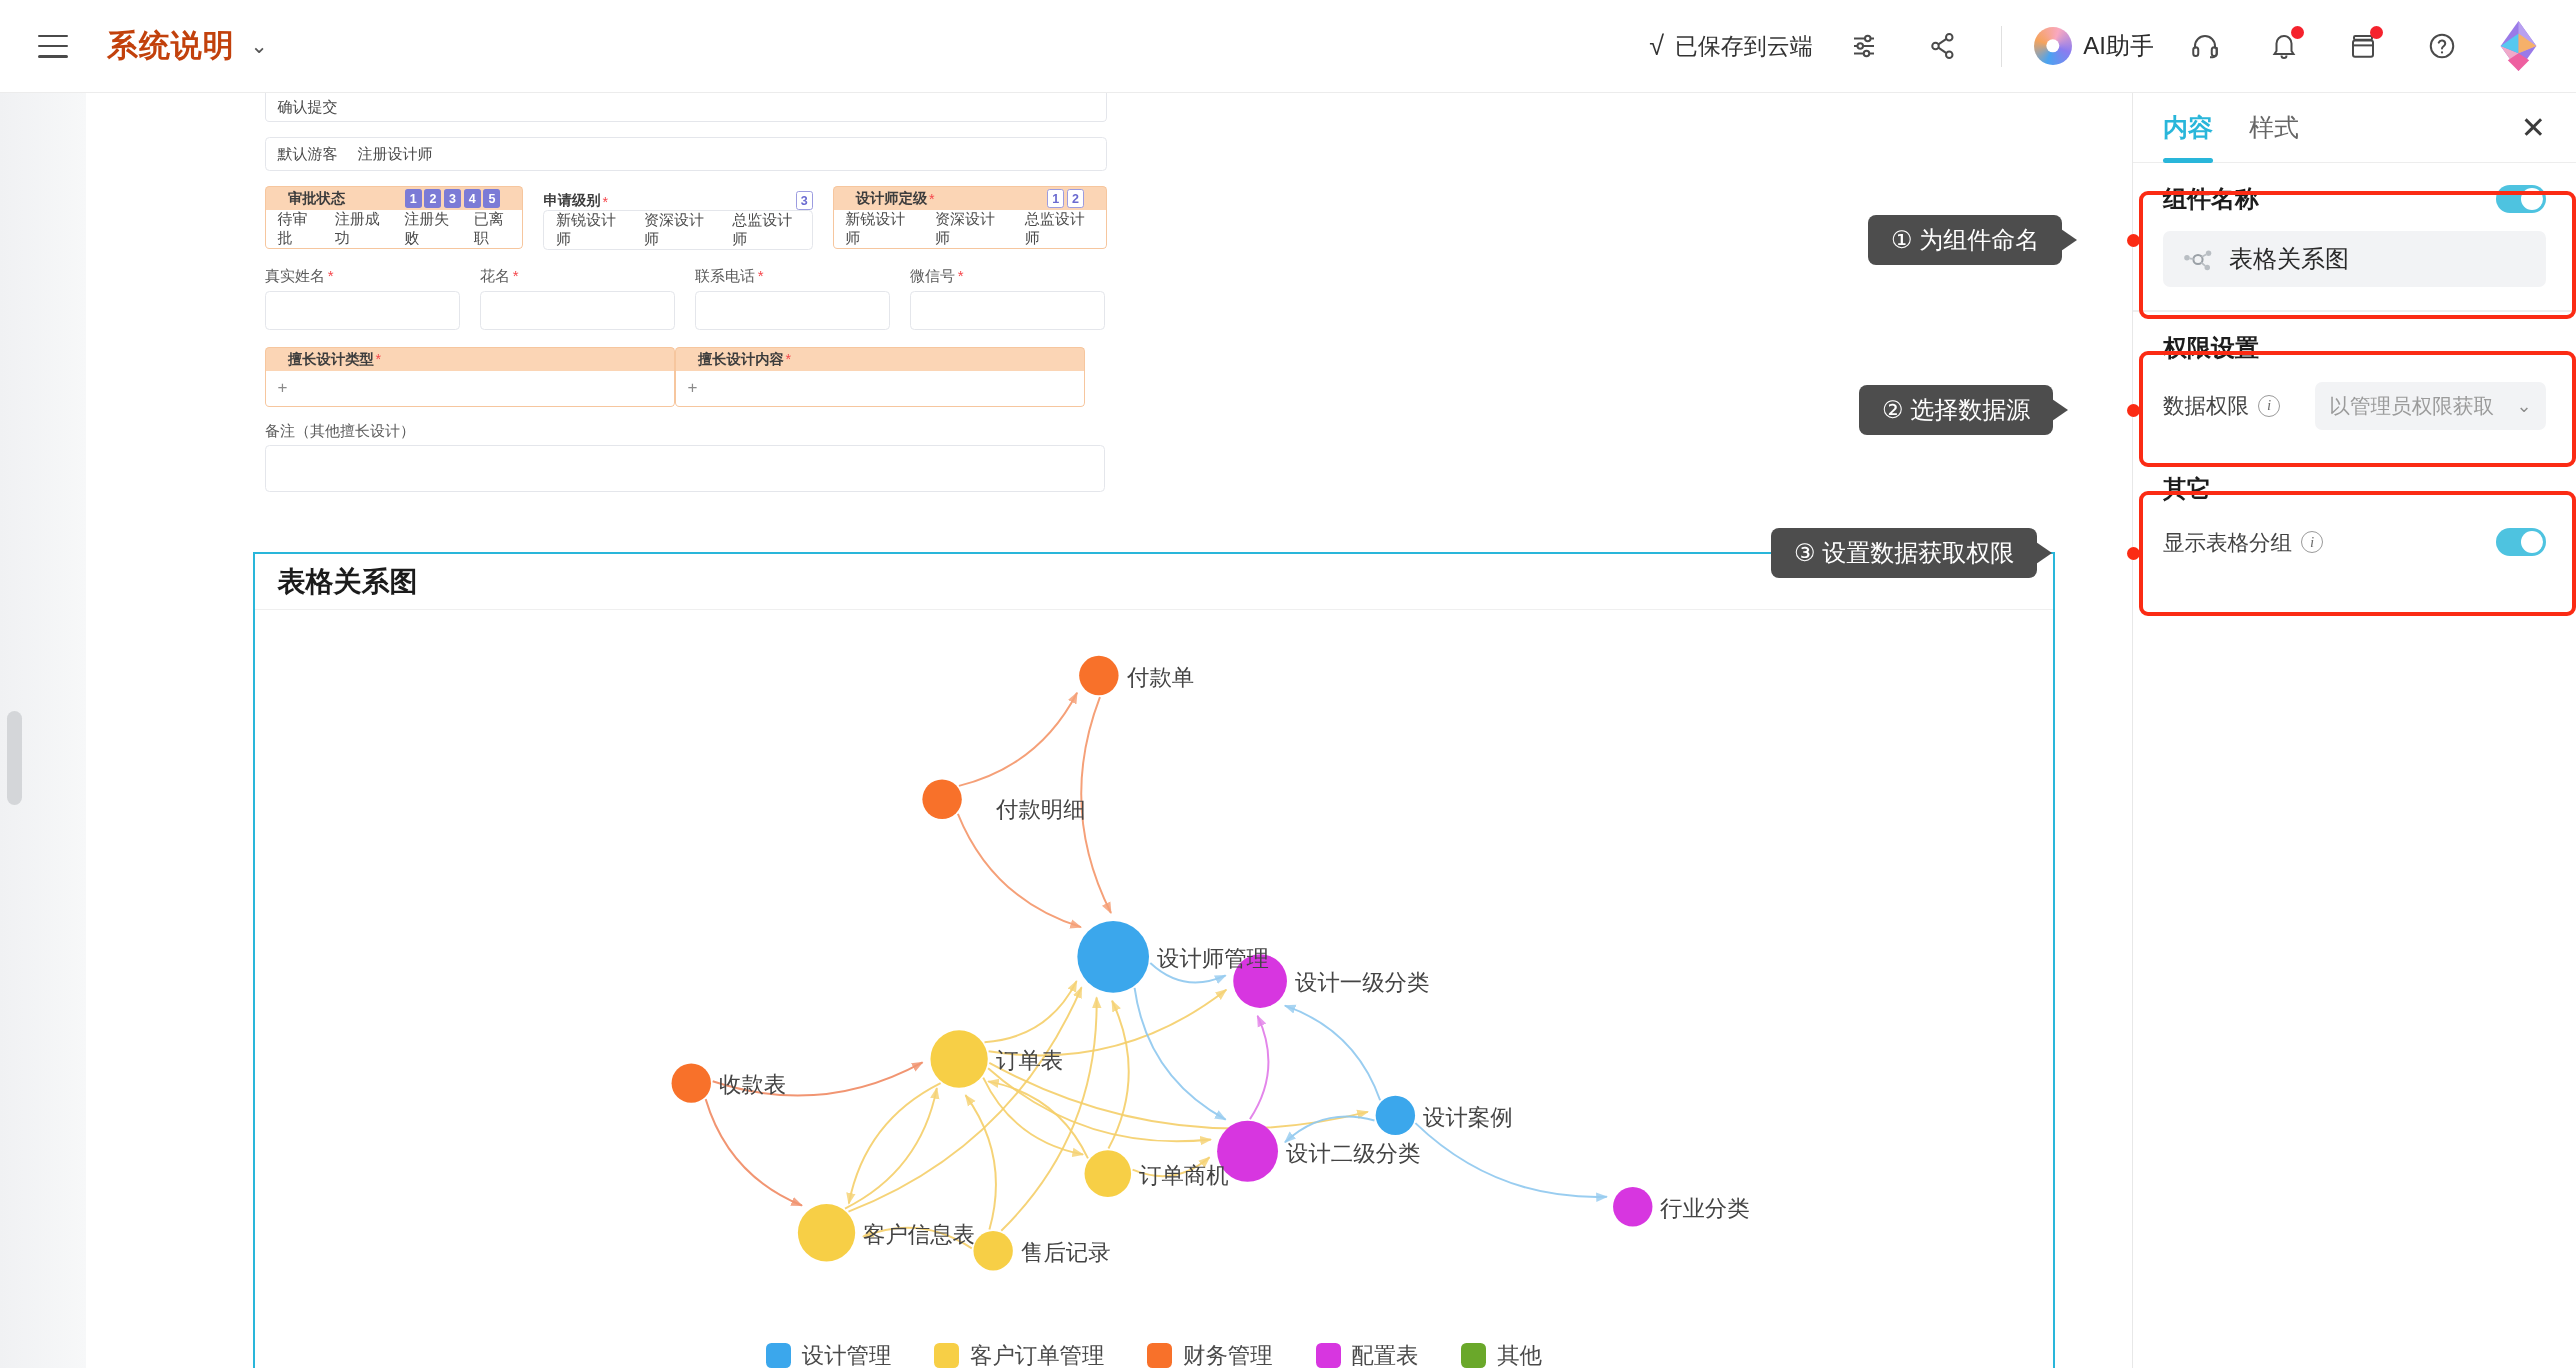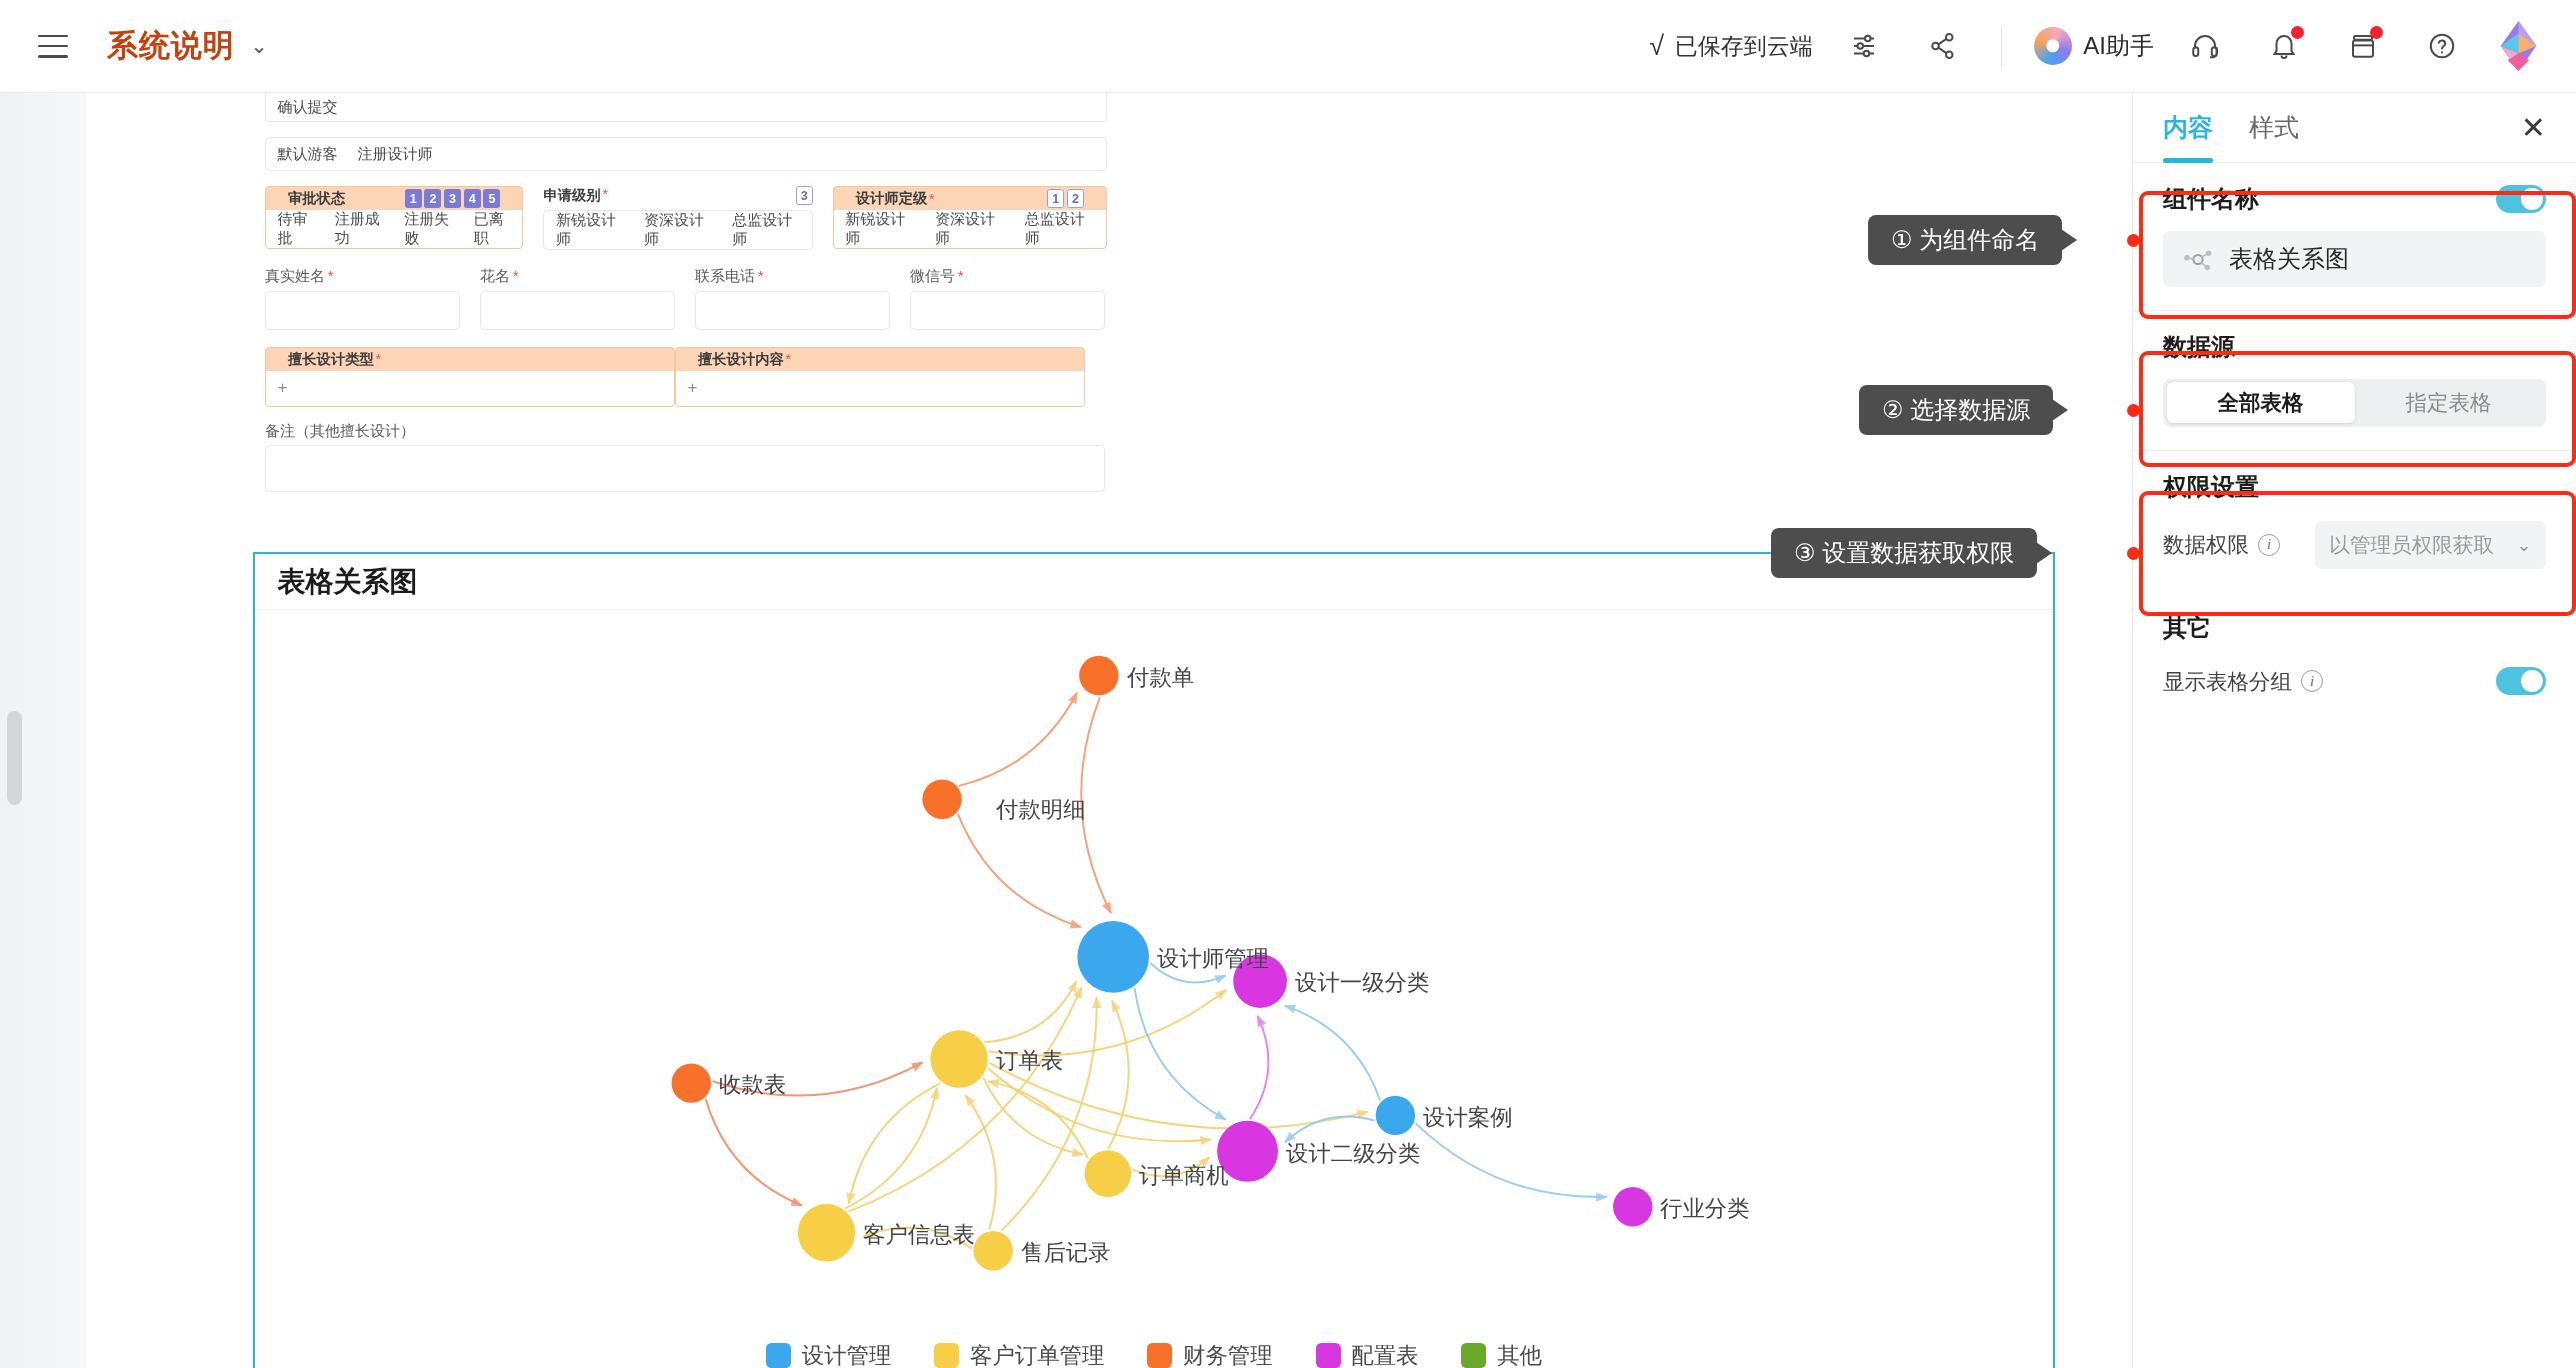--- a/index.html
+++ b/index.html
@@ -57,21 +57,21 @@
   .row { display: flex; }
   .ghost-top { border: 0.9px solid #e4e6eb; border-top: none; border-radius: 0 0 4.5px 4.5px;
     height: 29px; display:flex; align-items:center; padding: 0 11.6px; font-size: 15px; color:#4b4b4b;}
   .hl-head { background: #fbd5b5; border: 0.9px solid #f6c69e; border-bottom: none;
     border-radius: 4.5px 4.5px 0 0; height: 24px; display: flex; align-items: center;
     padding: 0 22px; font-size: 14.3px; color: #3d3d3d; font-weight: 600; }
   .hl-head .req { color: #f5454a; margin-left: 1.8px; font-weight: 400; }
   .hl-body { background: #fff; border: 0.9px solid #f6c69e; border-top: none;
     border-radius: 0 0 4.5px 4.5px; min-height: 36px; display: flex; align-items: center;
     padding: 0 11.6px; gap: 20px; font-size: 15px; color: #4b4b4b; }
-  .plain-head { height: 24px; display: flex; align-items: flex-start; font-size: 14.3px;
+  .plain-head { height: 24px; display: flex; align-items: flex-end; font-size: 14.3px;
     color: #3d3d3d; font-weight: 600; }
   .plain-head .req { color: #f5454a; margin-left: 1.8px; font-weight: 400; }
   .plain-body { background: #fff; border: 0.9px solid #e4e6eb; border-radius: 4.5px;
     min-height: 36px; display: flex; align-items: center; padding: 0 11.6px; gap: 20px;
     font-size: 15px; color: #4b4b4b; }
   .num-badges { margin-left: auto; display: flex; gap: 2.7px; }
   .num-badge { width: 17px; height: 19px; border-radius: 2.7px; font-size: 12.5px;
     display: flex; align-items: center; justify-content: center; }
   .nb-solid { background: #7b7bd6; color: #fff; }
   .nb-out { border: 0.9px solid #9c9ce0; color: #6a6ad0; background: #fff; }
@@ -491,27 +491,20 @@
           <circle cx="27.5" cy="24" r="3.1" fill="#b9bec3"></circle>
           <line x1="7.5" y1="13.6" x2="12" y2="14.6" stroke="#b9bec3" stroke-width="2"></line>
           <line x1="21" y1="12.2" x2="26.2" y2="9.4" stroke="#b9bec3" stroke-width="2"></line>
           <line x1="20.6" y1="18.4" x2="25.2" y2="22.2" stroke="#b9bec3" stroke-width="2"></line>
         </svg>
         <div class="ni-text">表格关系图</div>
       </div>
     </div>
     <div class="sep"></div>
 
-    <div class="sect">
-      <div class="sect-title">数据源</div>
-      <div class="segctrl">
-        <div class="seg on">全部表格</div>
-        <div class="seg off">指定表格</div>
-      </div>
-    </div>
     <div class="sep"></div>
 
     <div class="sect">
       <div class="sect-title">权限设置</div>
       <div class="kv">
         <div class="kv-label">数据权限</div>
         <span class="info-i">i</span>
         <div class="select">
           <span>以管理员权限获取</span>
           <span class="sel-caret">⌄</span>

